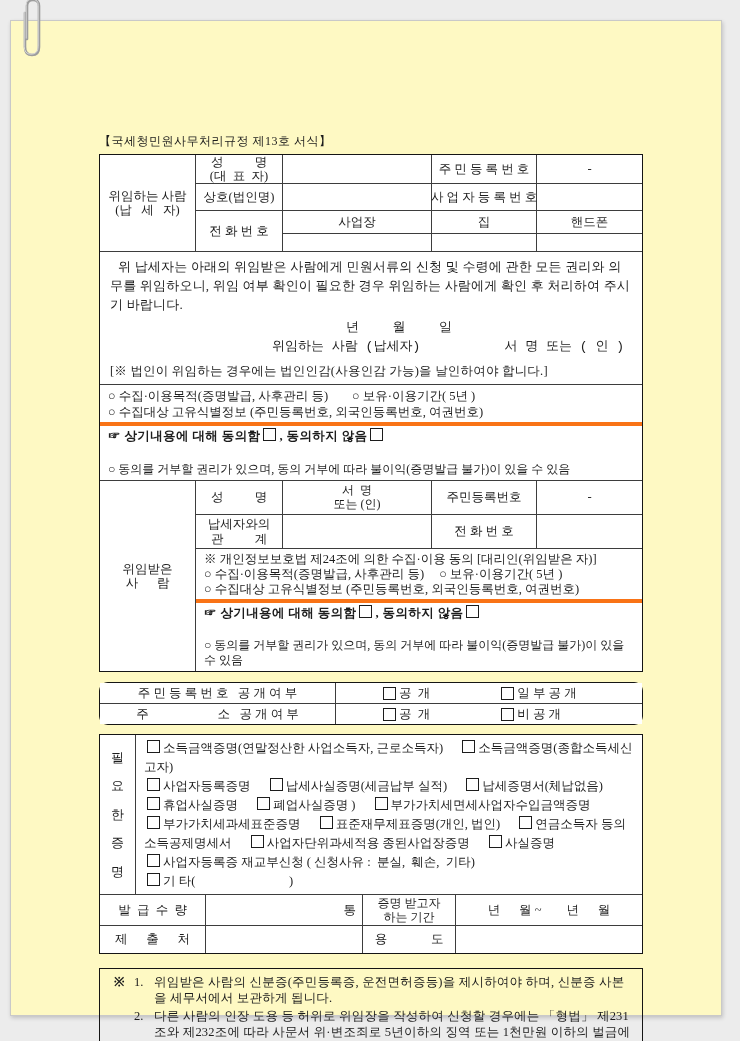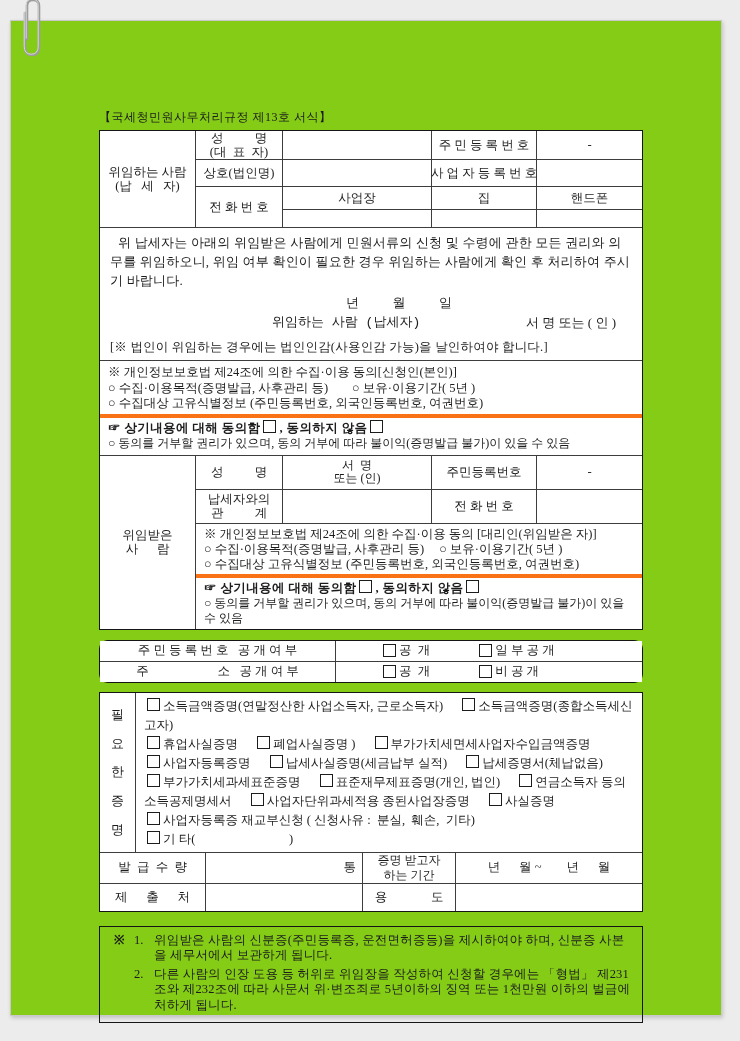--- a/index.html
+++ b/index.html
@@ -7,25 +7,25 @@
     width:740px;height:1041px;
     background:#ececec;
     font-family:"Liberation Serif","DejaVu Serif",serif;
     color:#1c1c1c;
     position:relative;
     -webkit-font-smoothing:antialiased;
   }
   .paper{
     position:absolute;left:10px;top:20px;
     width:712px;height:996px;
-    background:#84cc16;
+    background:#fef9c3;
     border:1px solid #c9c9c9;
     box-shadow:1px 2px 4px rgba(0,0,0,.18);
     box-sizing:border-box;
-    padding:88px 78px 0 88px;
+    padding:112px 78px 0 88px;
   }
   .paperclip{position:absolute;left:15px;top:-3px;z-index:5;}
   .form-ref{font-size:12px;letter-spacing:.5px;margin:0 0 4px 0;}
   
   .tbl{border:1.6px solid #151515;background:#3d3d3d;display:grid;gap:1px;}
   .cell{background:#fff;display:flex;align-items:center;justify-content:center;
         font-size:12.5px;box-sizing:border-box;}
   .pre{white-space:pre;}
   .stack{flex-direction:column;line-height:1.15;}
   
@@ -39,34 +39,34 @@
          grid-template-rows:28px 26px 22px 17px;}
   .gridD{display:grid;background:#3d3d3d;gap:1px;
          grid-template-columns:95px 86px 148px 104px 1fr;
          grid-template-rows:33px 33px auto;border-top:1px solid #3d3d3d;}
   .block{background:#fff;}
   .pledge{border-top:1px solid #3d3d3d;padding:6px 10px 4px 10px;font-size:13px;line-height:1.45;}
   .pledge-body{text-indent:8px;letter-spacing:.2px;}
   .date-line{text-align:right;padding-right:178px;margin-top:3px;letter-spacing:2px;}
   .signer-line{display:flex;align-items:center;margin-top:2px;}
   .signer-label{margin-left:162px;font-family:Liberation Mono, monospace;}
-  .sign-hint{margin-left:auto;margin-right:16px;}
+  .sign-hint{margin-left:auto;margin-right:8px;font-family:Liberation Mono, monospace;}
   .corp-note{margin-top:5px;font-size:12.5px;letter-spacing:.2px;}
   .consent{border-top:1px solid #3d3d3d;padding:4px 8px 3px 8px;font-size:12.5px;line-height:15.5px;}
   .consent .row2{display:flex;gap:24px;}
   .agree-wrap{border-top:4px solid #f97316;margin:2px -8px 0 -8px;padding:2px 8px 0 8px;}
   .agree-line{font-weight:bold;letter-spacing:.4px;}
-  .refusal{font-size:12px;}
+  .refusal{font-size:12px;margin-top:17px;}
   .cb{display:inline-block;width:11px;height:11px;border:1.3px solid #1c1c1c;
       background:#fff;vertical-align:-1px;margin:0 3px;}
   
   .dconsent{padding:3px 8px 3px 8px;font-size:12.5px;line-height:15px;}
   
   .disc-tbl{grid-template-columns:235px 1fr;grid-auto-rows:20px;margin-bottom:9px;border-radius:9px;}
-  .disc-opts{justify-content:flex-start;padding-left:44px;gap:46px;}
+  .disc-opts{justify-content:flex-start;padding-left:44px;gap:68px;}
   .opt{display:inline-flex;align-items:center;}
   
   .secC{margin-bottom:14px;}
   .gridC{display:grid;background:#3d3d3d;gap:1px;
          grid-template-columns:35px 69px 156px 92px 1fr;
          grid-template-rows:auto 30px 27px;}
   .side-label{flex-direction:column;justify-content:space-around;padding:8px 0;font-size:13px;}
   .docs-content{display:block;padding:4px 6px 3px 8px;font-size:12.5px;line-height:19px;}
   .doc-item{display:inline;margin-right:13px;white-space:normal;}
   .doc-item:last-child{margin-right:0;}
@@ -120,21 +120,20 @@
       <div class="pledge-body">위 납세자는 아래의 위임받은 사람에게 민원서류의 신청 및 수령에 관한 모든 권리와 의무를 위임하오니, 위임 여부 확인이 필요한 경우 위임하는 사람에게 확인 후 처리하여 주시기 바랍니다.</div>
       <div class="date-line pre">년      월      일</div>
       <div class="signer-line">
         <span class="signer-label">위임하는 사람 (납세자)</span>
         <span class="sign-hint">서 명 또는 ( 인 )</span>
       </div>
       <div class="corp-note">[※ 법인이 위임하는 경우에는 법인인감(사용인감 가능)을 날인하여야 합니다.]</div>
     </div>
 
     <div class="block consent">
-      <div>※ 개인정보보호법 제24조에 의한 수집·이용 동의[신청인(본인)]</div>
       <div class="row2">
         <span>○ 수집·이용목적(증명발급, 사후관리 등)</span>
         <span>○ 보유·이용기간( 5년 )</span>
       </div>
       <div>○ 수집대상 고유식별정보 (주민등록번호, 외국인등록번호, 여권번호)</div>
       <div class="agree-wrap">
         <div class="agree-line">
           <span>☞ 상기내용에 대해  동의함</span><span class="cb"></span><span>,  동의하지 않음</span><span class="cb"></span>
         </div>
         <div class="refusal">○ 동의를 거부할 권리가 있으며, 동의 거부에 따라 불이익(증명발급 불가)이 있을 수 있음</div>
@@ -211,28 +210,28 @@
       <div>한</div>
       <div>증</div>
       <div>명</div>
     </div>
     <div class="cell docs-content" style="grid-column:2/6;">
       <div>
         <span class="doc-item"><span class="cb"></span><span>소득금액증명(연말정산한 사업소득자, 근로소득자)</span></span>
         <span class="doc-item"><span class="cb"></span><span>소득금액증명(종합소득세신고자)</span></span>
       </div>
       <div>
+        <span class="doc-item"><span class="cb"></span><span>사업자등록증명</span></span>
+        <span class="doc-item"><span class="cb"></span><span>납세사실증명(세금납부 실적)</span></span>
+        <span class="doc-item"><span class="cb"></span><span>납세증명서(체납없음)</span></span>
+      </div>
+      <div>
         <span class="doc-item"><span class="cb"></span><span>휴업사실증명</span></span>
         <span class="doc-item"><span class="cb"></span><span>폐업사실증명 )</span></span>
         <span class="doc-item"><span class="cb"></span><span>부가가치세면세사업자수입금액증명</span></span>
-      </div>
-      <div>
-        <span class="doc-item"><span class="cb"></span><span>사업자등록증명</span></span>
-        <span class="doc-item"><span class="cb"></span><span>납세사실증명(세금납부 실적)</span></span>
-        <span class="doc-item"><span class="cb"></span><span>납세증명서(체납없음)</span></span>
       </div>
       <div>
         <span class="doc-item"><span class="cb"></span><span>부가가치세과세표준증명</span></span>
         <span class="doc-item"><span class="cb"></span><span>표준재무제표증명(개인, 법인)</span></span>
         <span class="doc-item"><span class="cb"></span><span>연금소득자 등의 소득공제명세서</span></span>
         <span class="doc-item"><span class="cb"></span><span>사업자단위과세적용 종된사업장증명</span></span>
         <span class="doc-item"><span class="cb"></span><span>사실증명</span></span>
       </div>
       <div>
         <span class="doc-item"><span class="cb"></span><span class="pre">사업자등록증 재교부신청 ( 신청사유 :  분실,  훼손,  기타)</span></span>

